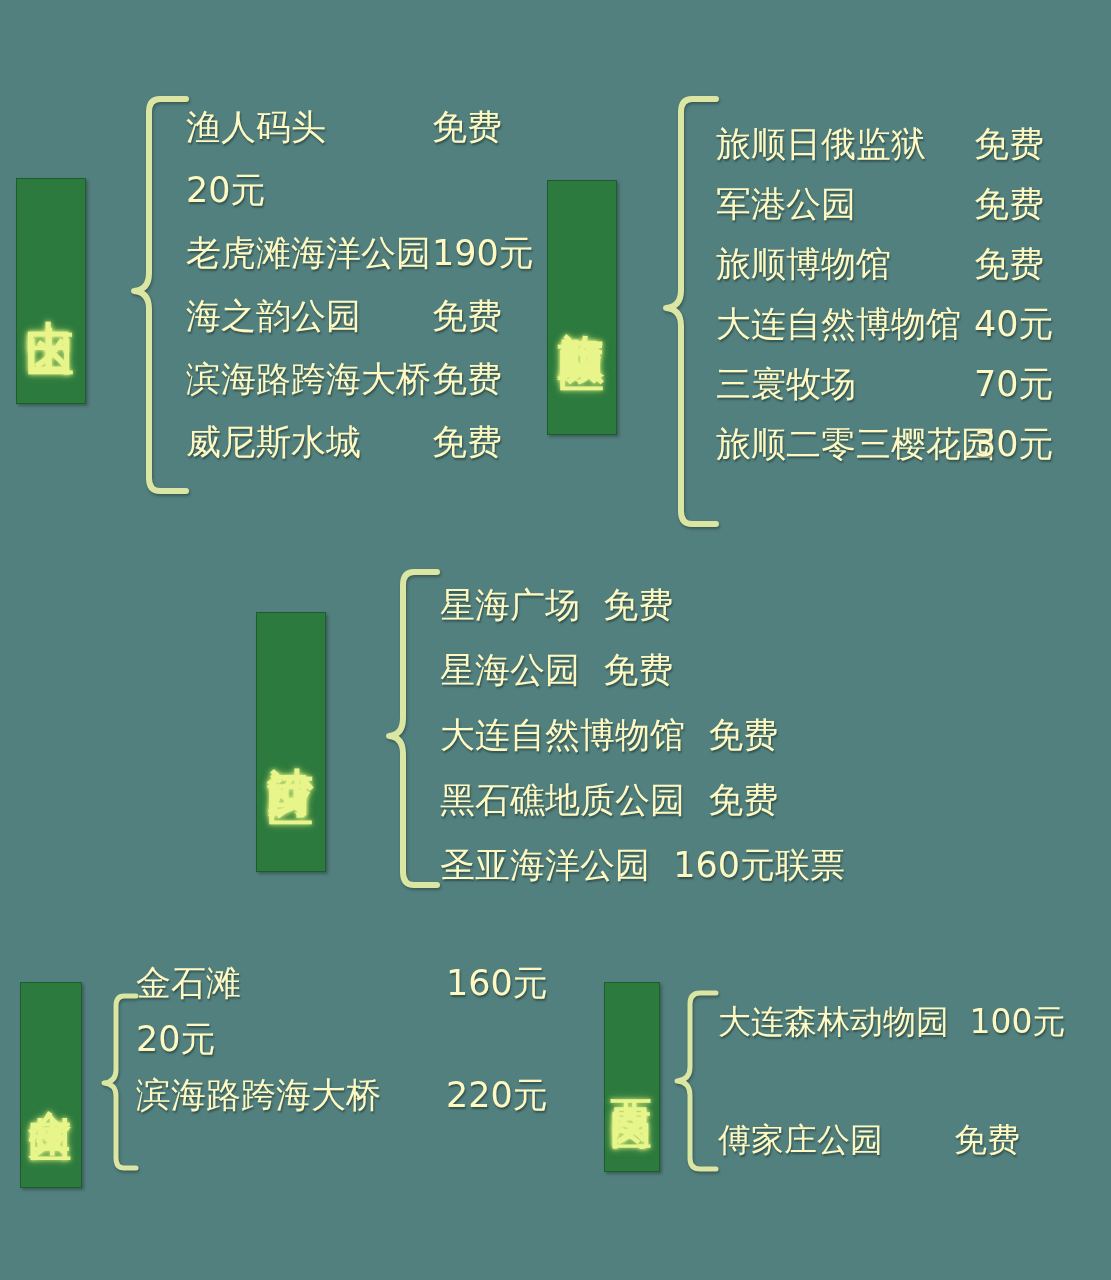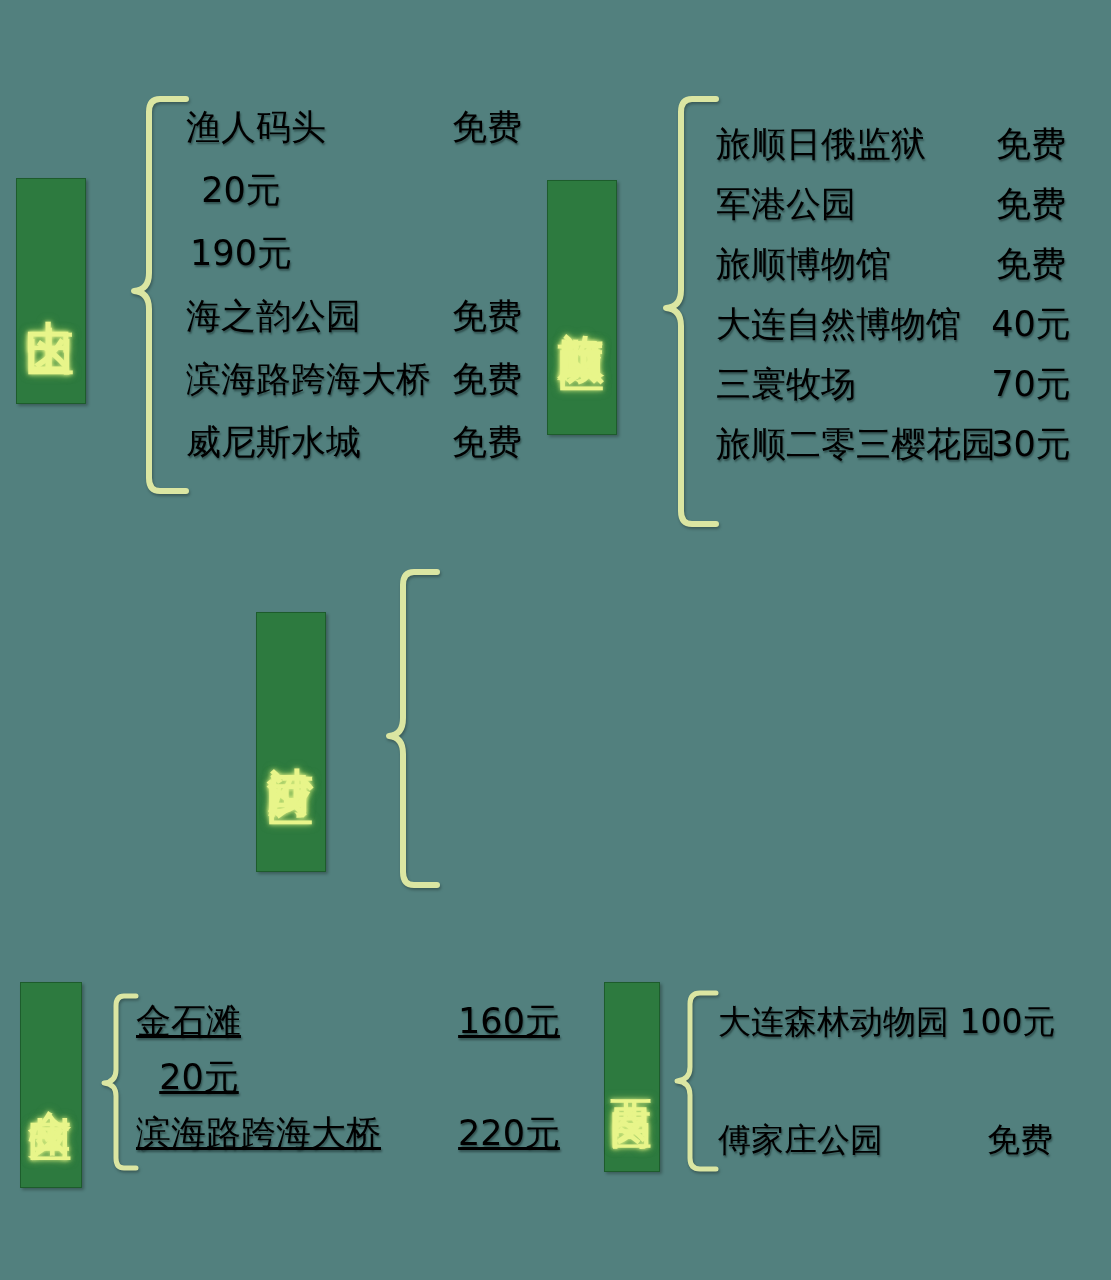--- a/index.html
+++ b/index.html
@@ -64,61 +64,61 @@
   }
   .brace-path.thin { stroke-width: 5; }
 
   
   .group {
     position: absolute;
   }
   .row {
     display: flex;
     align-items: baseline;
-    color: #000000;
+    color: #fef9c3;
     text-shadow: 1px 2px 2px rgba(20,40,40,0.55);
     font-weight: 400;
     white-space: nowrap;
     font-family: "DejaVu Sans", "Liberation Sans", sans-serif;
   }
   .row .name { flex: 0 0 auto; }
-  .row .price { flex: 0 0 auto; text-align: center; }
+  .row .price { flex: 0 0 auto; text-align: left; }
 
   
   .group-zhongshan { left: 186px; top: 104px; width: 356px; }
   .group-zhongshan .row { font-size: 35px; height: 63px; }
   .group-zhongshan .row .name  { width: 246px; }
   .group-zhongshan .row .price { width: 110px; }
 
   
   .group-lvshun { left: 716px; top: 121px; width: 372px; }
   .group-lvshun .row { font-size: 35px; height: 60px; }
   .group-lvshun .row .name  { width: 258px; }
   .group-lvshun .row .price { width: 114px; }
 
   
   .group-shahekou { left: 440px; top: 582px; width: 470px; }
   .group-shahekou .row { font-size: 35px; height: 65px; display: block; }
   .group-shahekou .row .name  { display: inline; }
   .group-shahekou .row .price { display: inline; margin-left: 12px; }
 
   
-  .group-jinzhou { left: 136px; top: 998px; width: 436px; text-decoration: underline; }
+  .group-jinzhou { left: 136px; top: 960px; width: 436px; }
   .group-jinzhou .row { font-size: 35px; height: 56px; }
   .group-jinzhou .row .name  { width: 310px; }
   .group-jinzhou .row .price { width: 126px; }
 
   
   .group-xigang { left: 718px; top: 1000px; width: 368px; }
   .group-xigang .row { font-size: 33px; height: 118px; }
   .group-xigang .row .name  { width: 236px; }
   .group-xigang .row .price { width: 132px; }
   .group-xigang .row.inline { display: block; }
   .group-xigang .row.inline .name { display: inline; width: auto; }
-  .group-xigang .row.inline .price { display: inline; width: auto; }
+  .group-xigang .row.inline .price { display: inline; width: auto; margin-left: 10px; }
 </style>
 </head>
 <body>
 
 <div id="infographic">
 
   <svg class="brace-layer" viewBox="0 0 1111 1280" width="1111" height="1280" xmlns="http://www.w3.org/2000/svg">
 
     <path class="brace-path" d="M 186,99 L 160,99 Q 149,99 149,112 L 149,273 Q 149,290 134,291 Q 149,292 149,309 L 149,478 Q 149,491 160,491 L 186,491"></path>
 
@@ -139,20 +139,21 @@
 
   <div class="group group-zhongshan">
     <div class="row">
       <span class="name">渔人码头</span>
       <span class="price">免费</span>
     </div>
     <div class="row">
       <span class="price">20元</span>
     </div>
     <div class="row">
+      <span class="name">老虎滩海洋公园</span>
       <span class="price">190元</span>
     </div>
     <div class="row">
       <span class="name">海之韵公园</span>
       <span class="price">免费</span>
     </div>
     <div class="row">
       <span class="name">滨海路跨海大桥</span>
       <span class="price">免费</span>
     </div>
@@ -182,20 +183,42 @@
     <div class="row">
       <span class="name">三寰牧场</span>
       <span class="price">70元</span>
     </div>
     <div class="row">
       <span class="name">旅顺二零三樱花园</span>
       <span class="price">30元</span>
     </div>
   </div>
 
+  <div class="group group-shahekou">
+    <div class="row">
+      <span class="name">星海广场</span>
+      <span class="price">免费</span>
+    </div>
+    <div class="row">
+      <span class="name">星海公园</span>
+      <span class="price">免费</span>
+    </div>
+    <div class="row">
+      <span class="name">大连自然博物馆</span>
+      <span class="price">免费</span>
+    </div>
+    <div class="row">
+      <span class="name">黑石礁地质公园</span>
+      <span class="price">免费</span>
+    </div>
+    <div class="row">
+      <span class="name">圣亚海洋公园</span>
+      <span class="price">160元联票</span>
+    </div>
+  </div>
 
   <div class="group group-jinzhou">
     <div class="row">
       <span class="name">金石滩</span>
       <span class="price">160元</span>
     </div>
     <div class="row">
       <span class="price">20元</span>
     </div>
     <div class="row">

